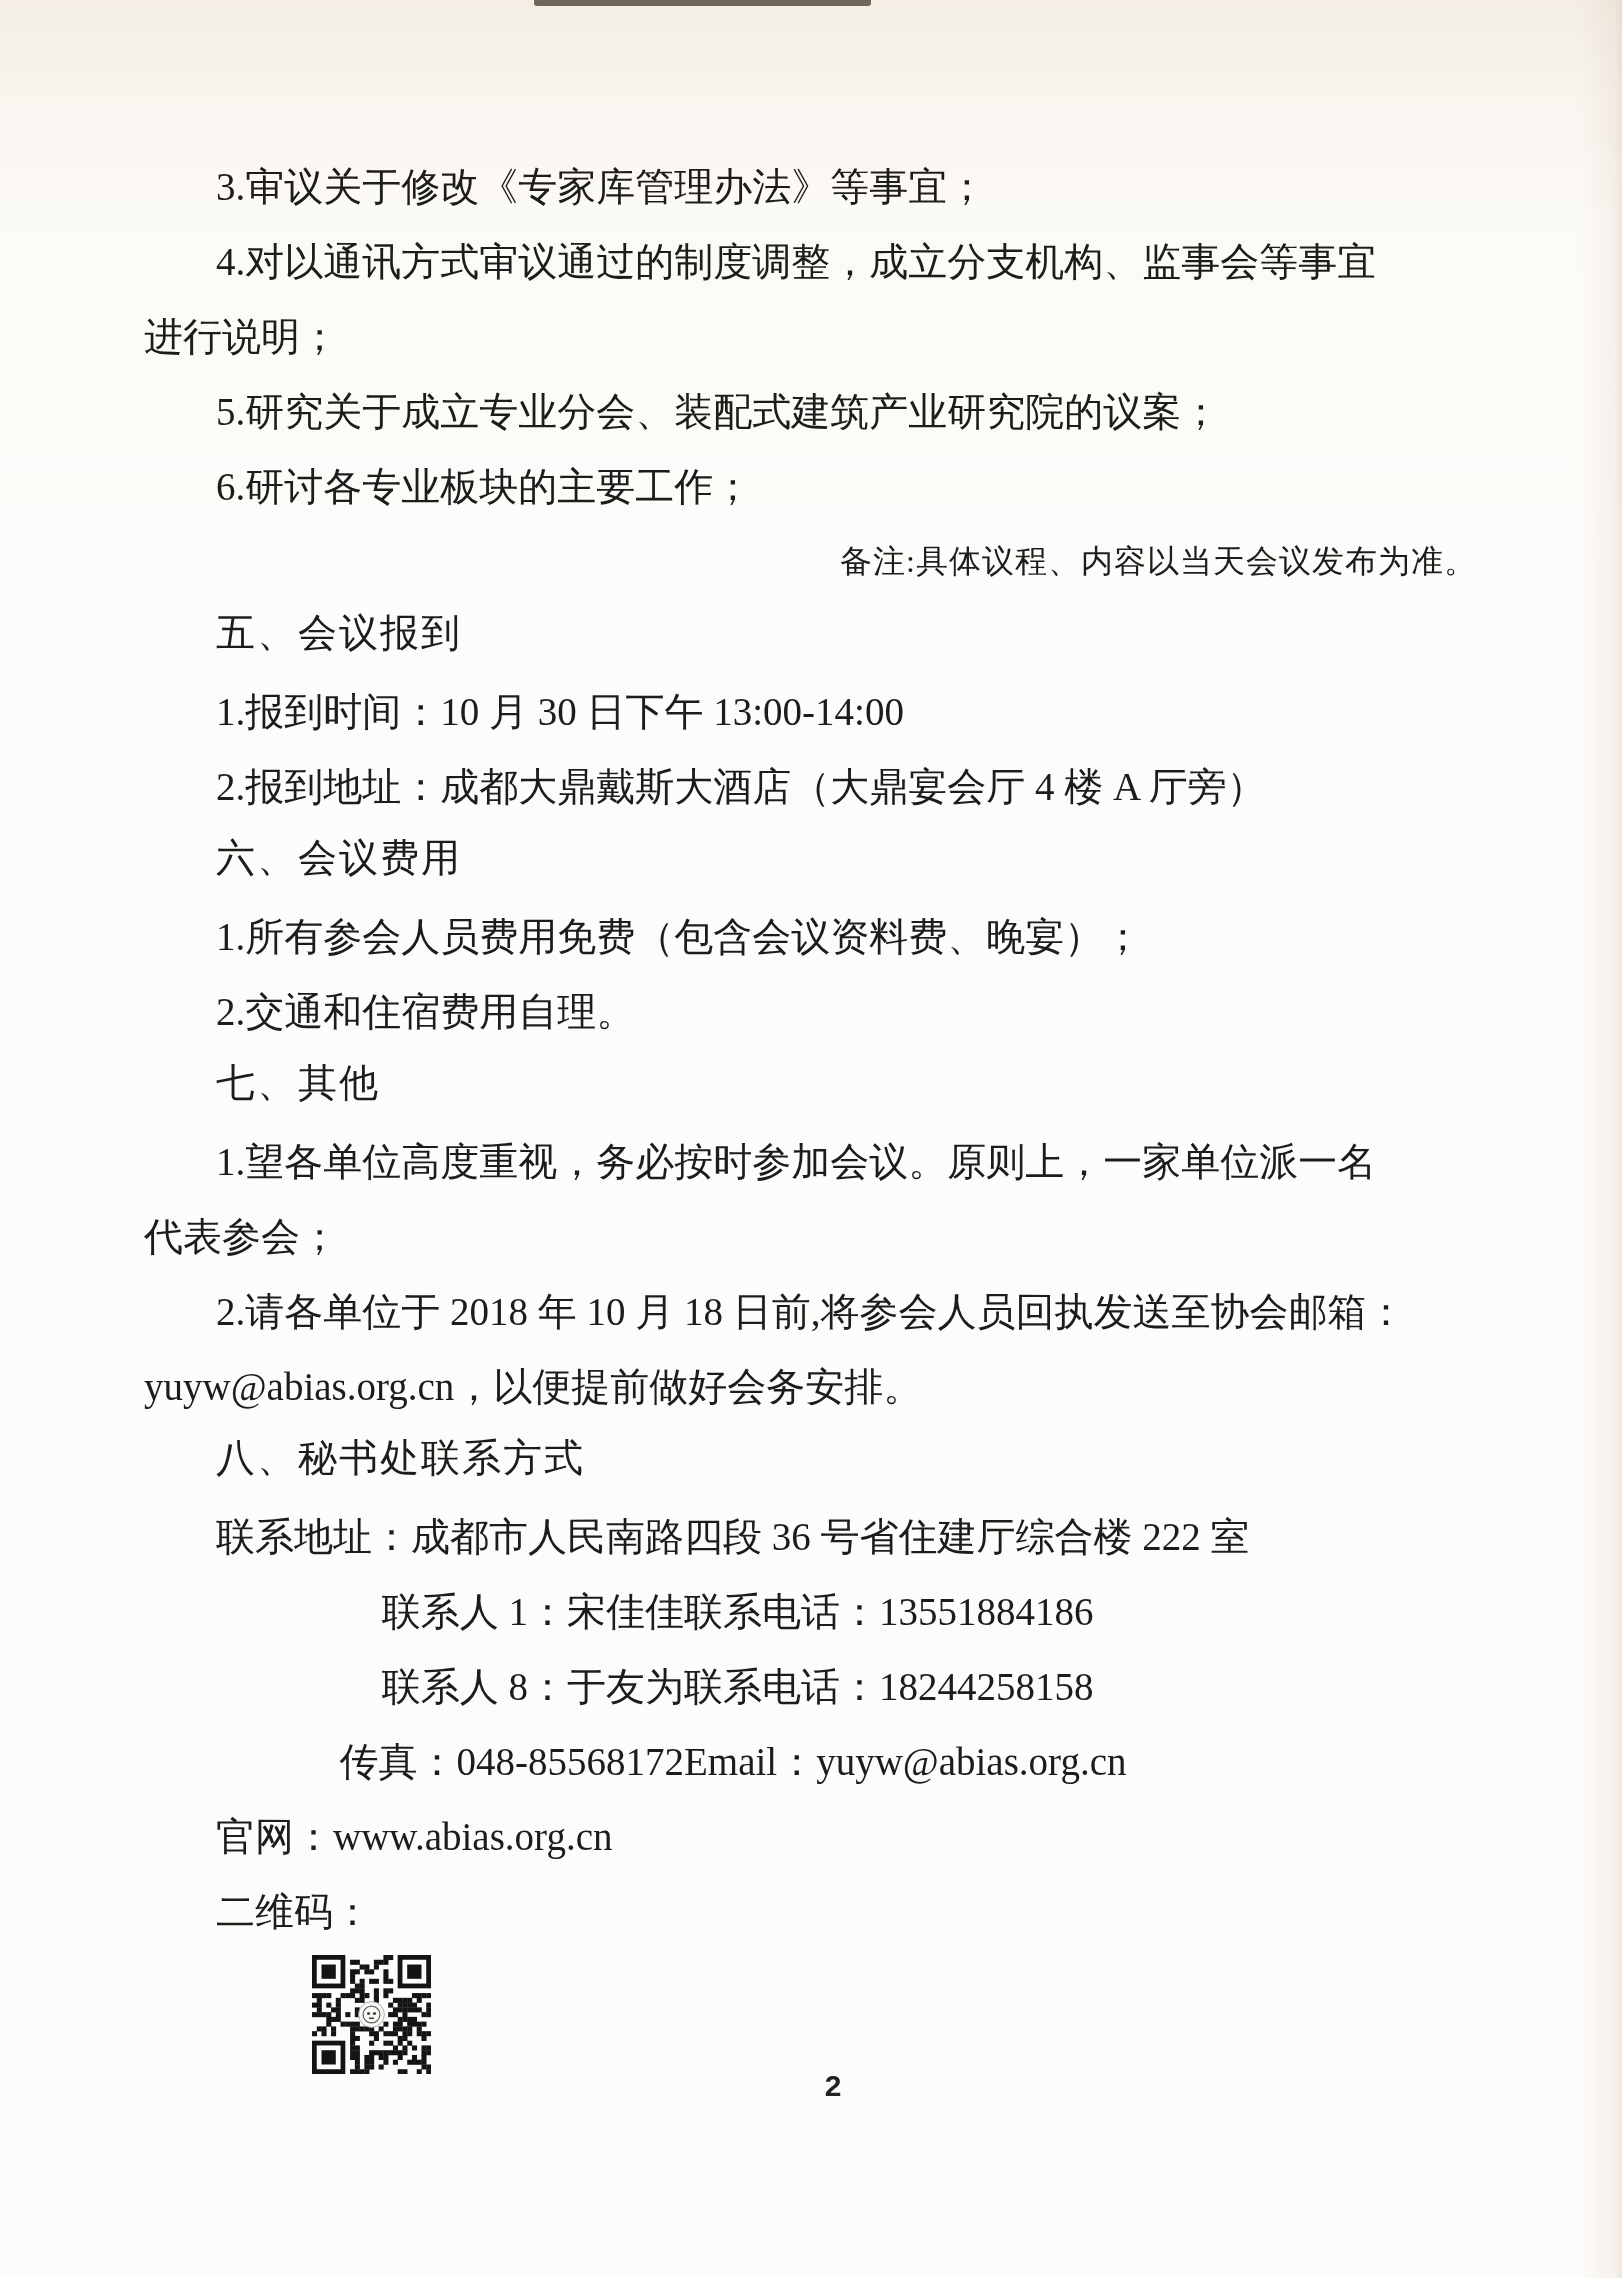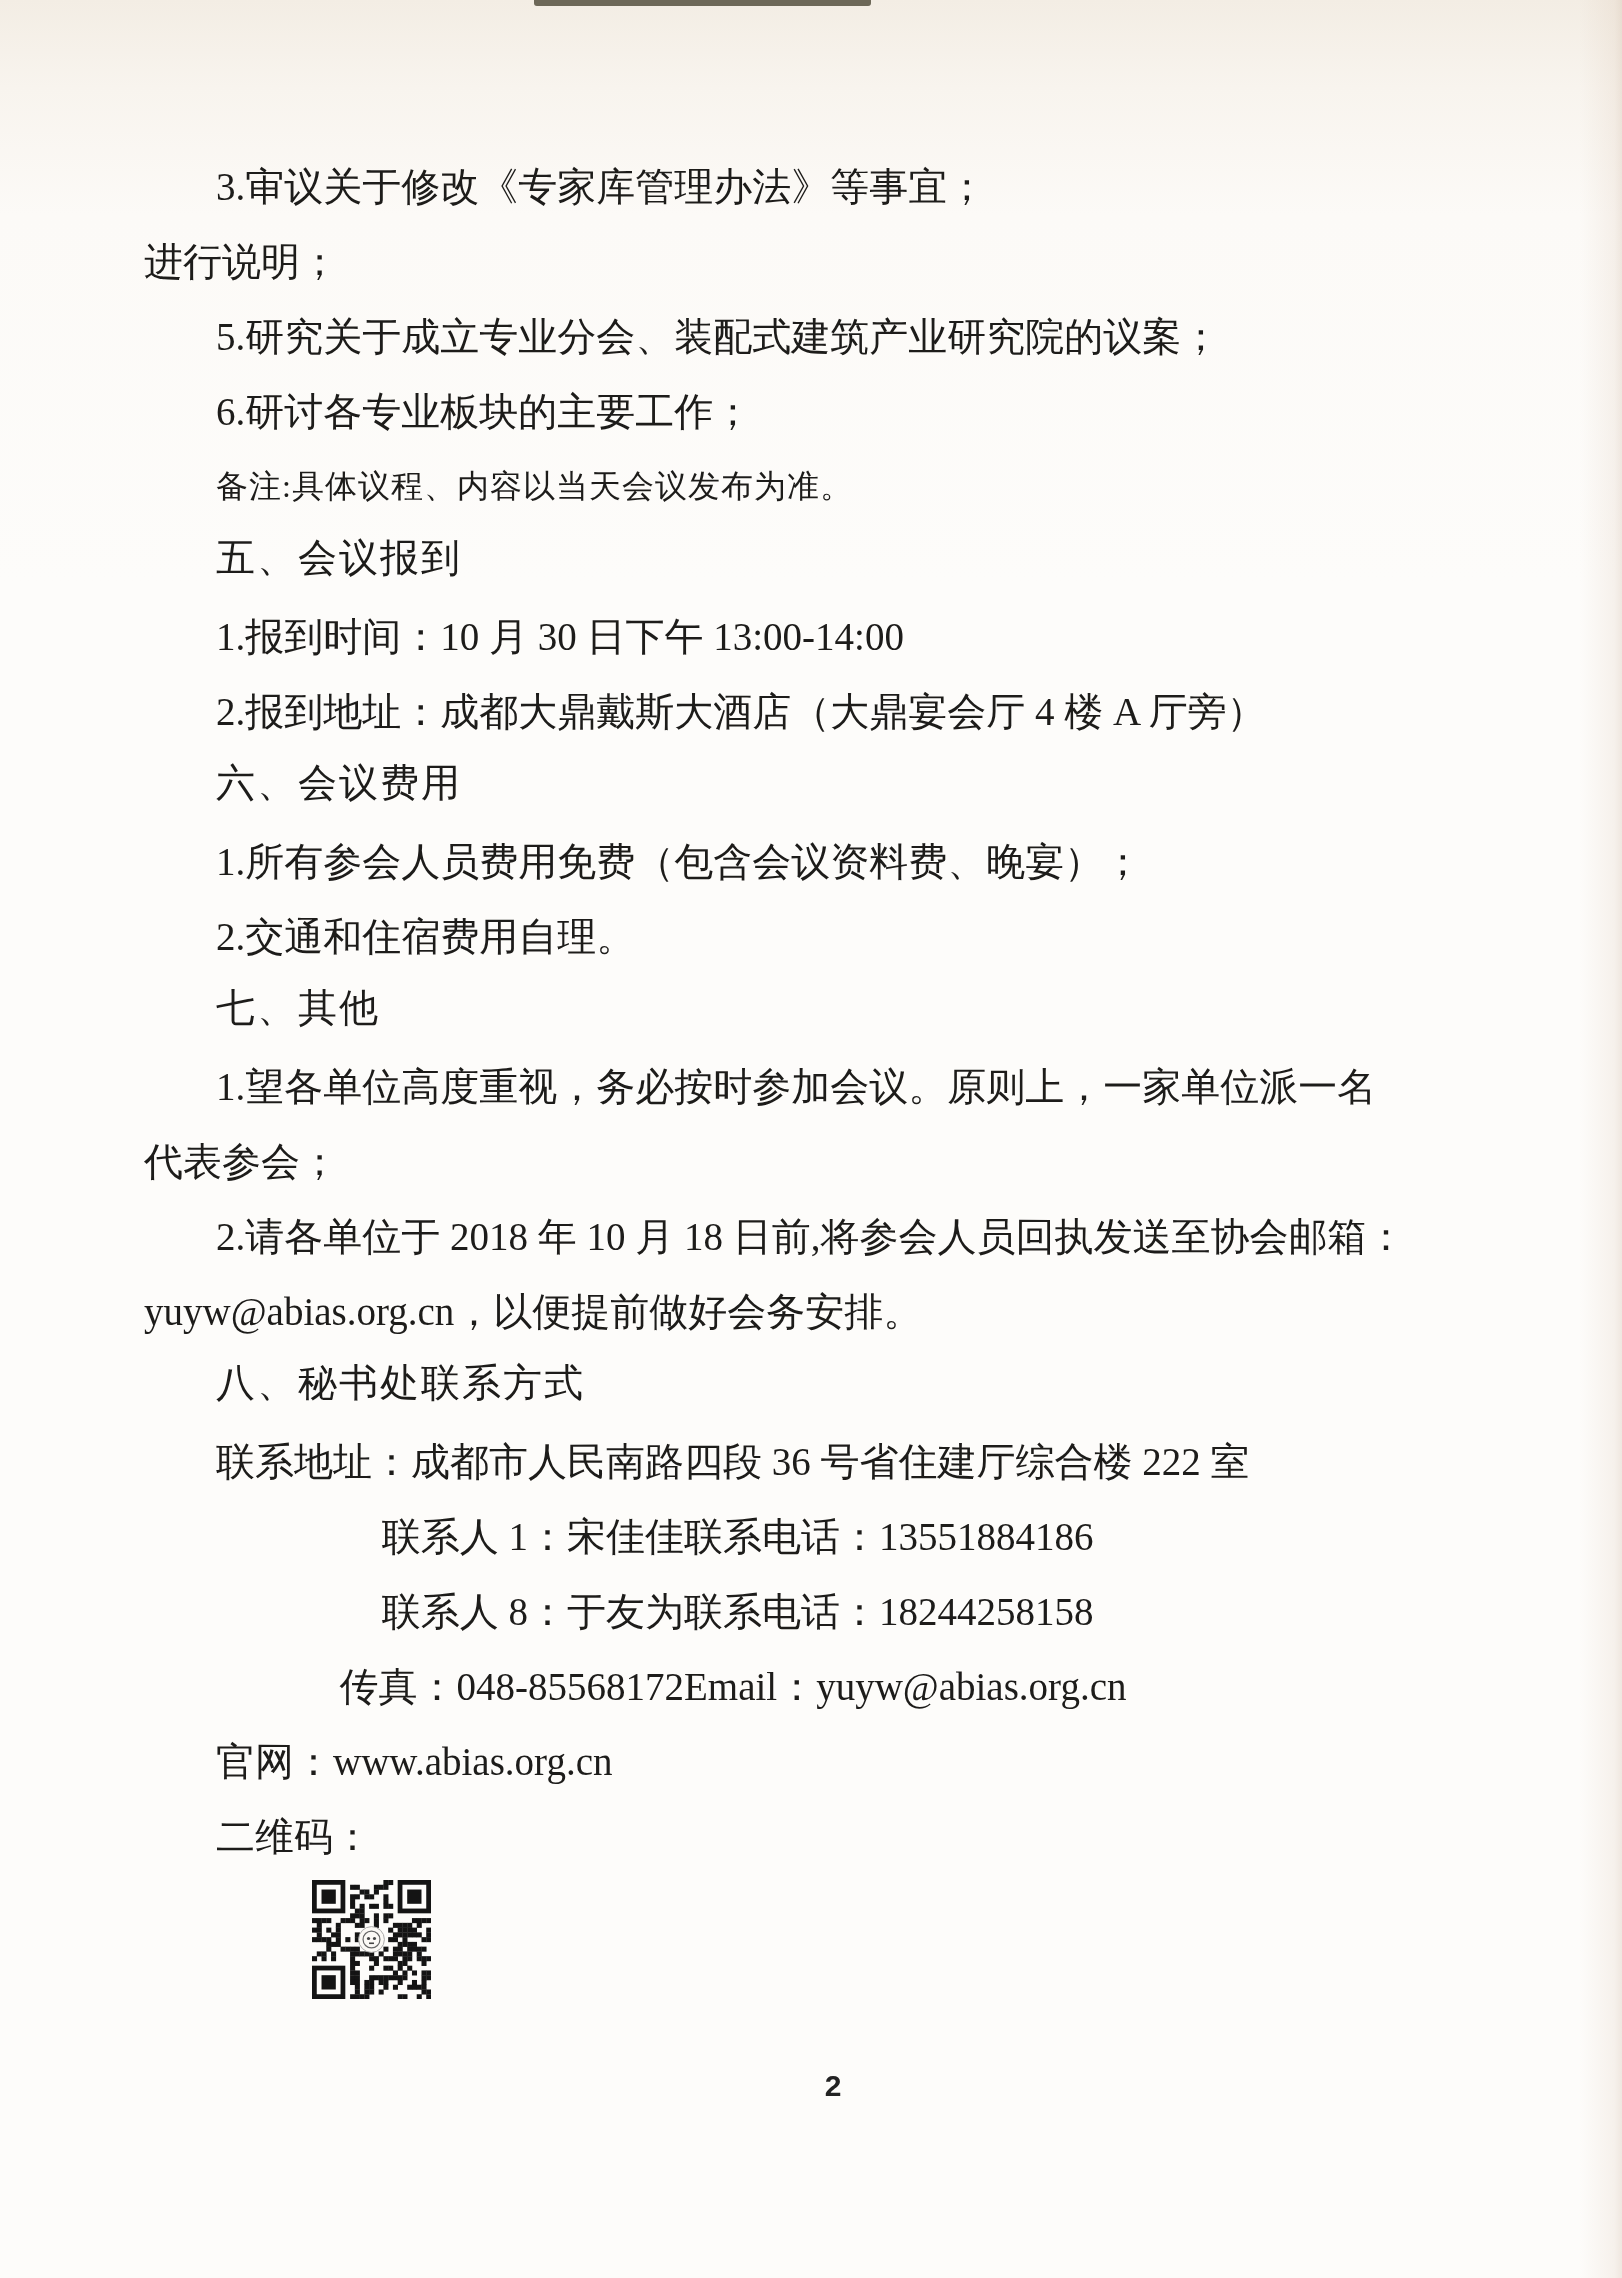--- a/index.html
+++ b/index.html
@@ -49,20 +49,21 @@
   .heading {
     font-family: Liberation Mono, monospace;
     font-weight: 700;
     letter-spacing: 2px;
   }
   .note {
     font-family: Liberation Serif, serif;
     font-size: 32px !important;
     font-weight: 600;
     letter-spacing: 1px;
+    text-align: right;
   }
   .two-col .left {
     display: inline-block;
     min-width: 468px;
     text-align: right;
   }
   .qr-wrap {
     margin-top: 5.9px;
     margin-left: 168px;
     width: 119px;
@@ -84,20 +85,21 @@
   }
 </style>
 </head>
 <body>
 
 <div class="artifact-top"></div>
 <div class="edge-right"></div>
 
 <main class="doc">
   <p class="ind">3.审议关于修改《专家库管理办法》等事宜；</p>
+  <p class="ind">4.对以通讯方式审议通过的制度调整，成立分支机构、监事会等事宜</p>
   <p>进行说明；</p>
   <p class="ind">5.研究关于成立专业分会、装配式建筑产业研究院的议案；</p>
   <p class="ind">6.研讨各专业板块的主要工作；</p>
   <p class="ind note">备注:具体议程、内容以当天会议发布为准。</p>
 
   <p class="ind heading">五、会议报到</p>
   <p class="ind">1.报到时间：10 月 30 日下午 13:00-14:00</p>
   <p class="ind">2.报到地址：成都大鼎戴斯大酒店（大鼎宴会厅 4 楼 A 厅旁）</p>
 
   <p class="ind heading">六、会议费用</p>

